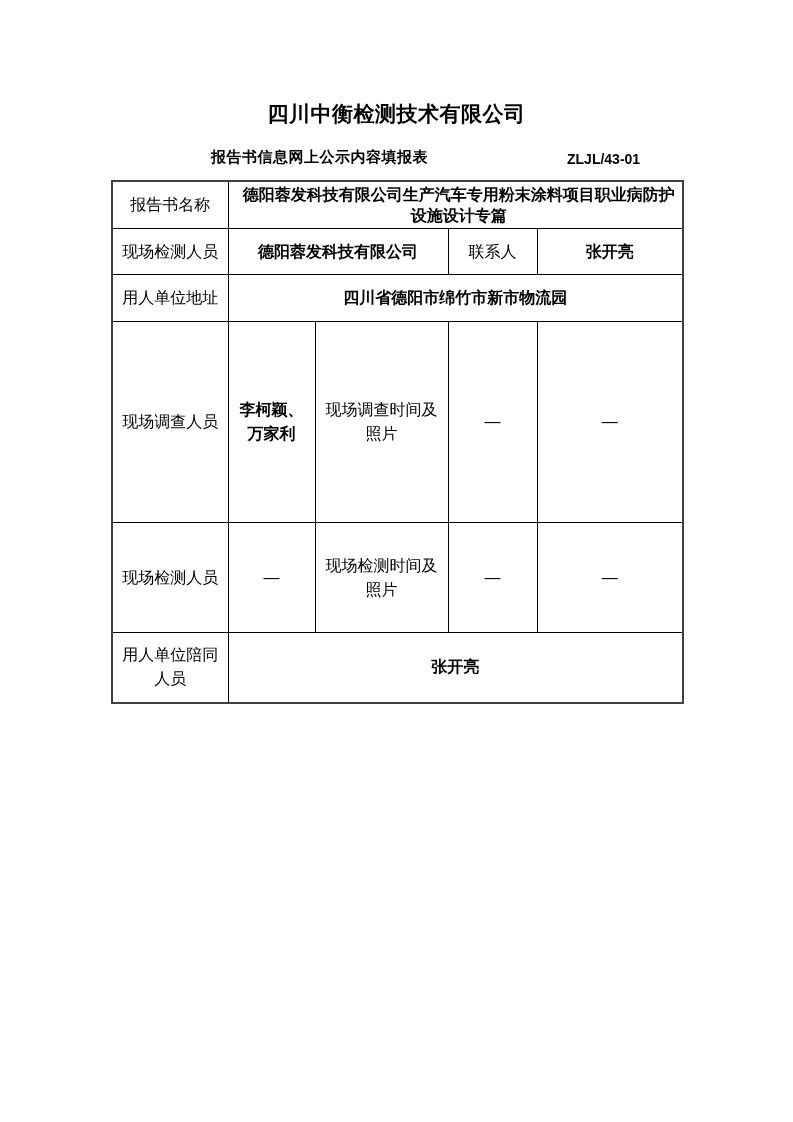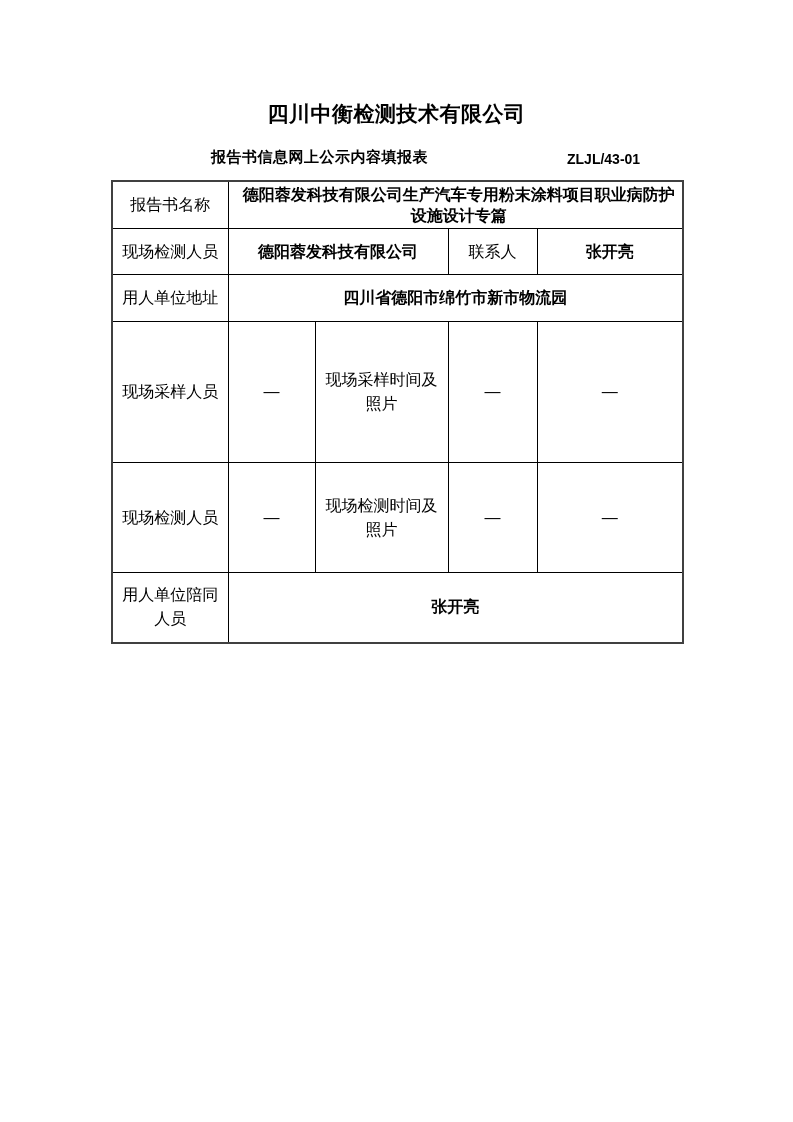--- a/index.html
+++ b/index.html
@@ -105,29 +105,30 @@
       <td>联系人</td>
       <td class="b">张开亮</td>
     </tr>
 
     <tr class="r3">
       <td>用人单位地址</td>
       <td colspan="4" class="b">四川省德阳市绵竹市新市物流园</td>
     </tr>
 
 
-
-    <tr class="r6">
-      <td>现场采样人员</td>
-      <td>—</td>
-      <td>现场采样时间及
+    <tr class="r5">
+      <td>现场调查人员</td>
+      <td class="b">李柯颖、
+万家利</td>
+      <td>现场调查时间及
 照片</td>
       <td>—</td>
       <td>—</td>
     </tr>
+
 
     <tr class="r7">
       <td>现场检测人员</td>
       <td>—</td>
       <td>现场检测时间及
 照片</td>
       <td>—</td>
       <td>—</td>
     </tr>
 

